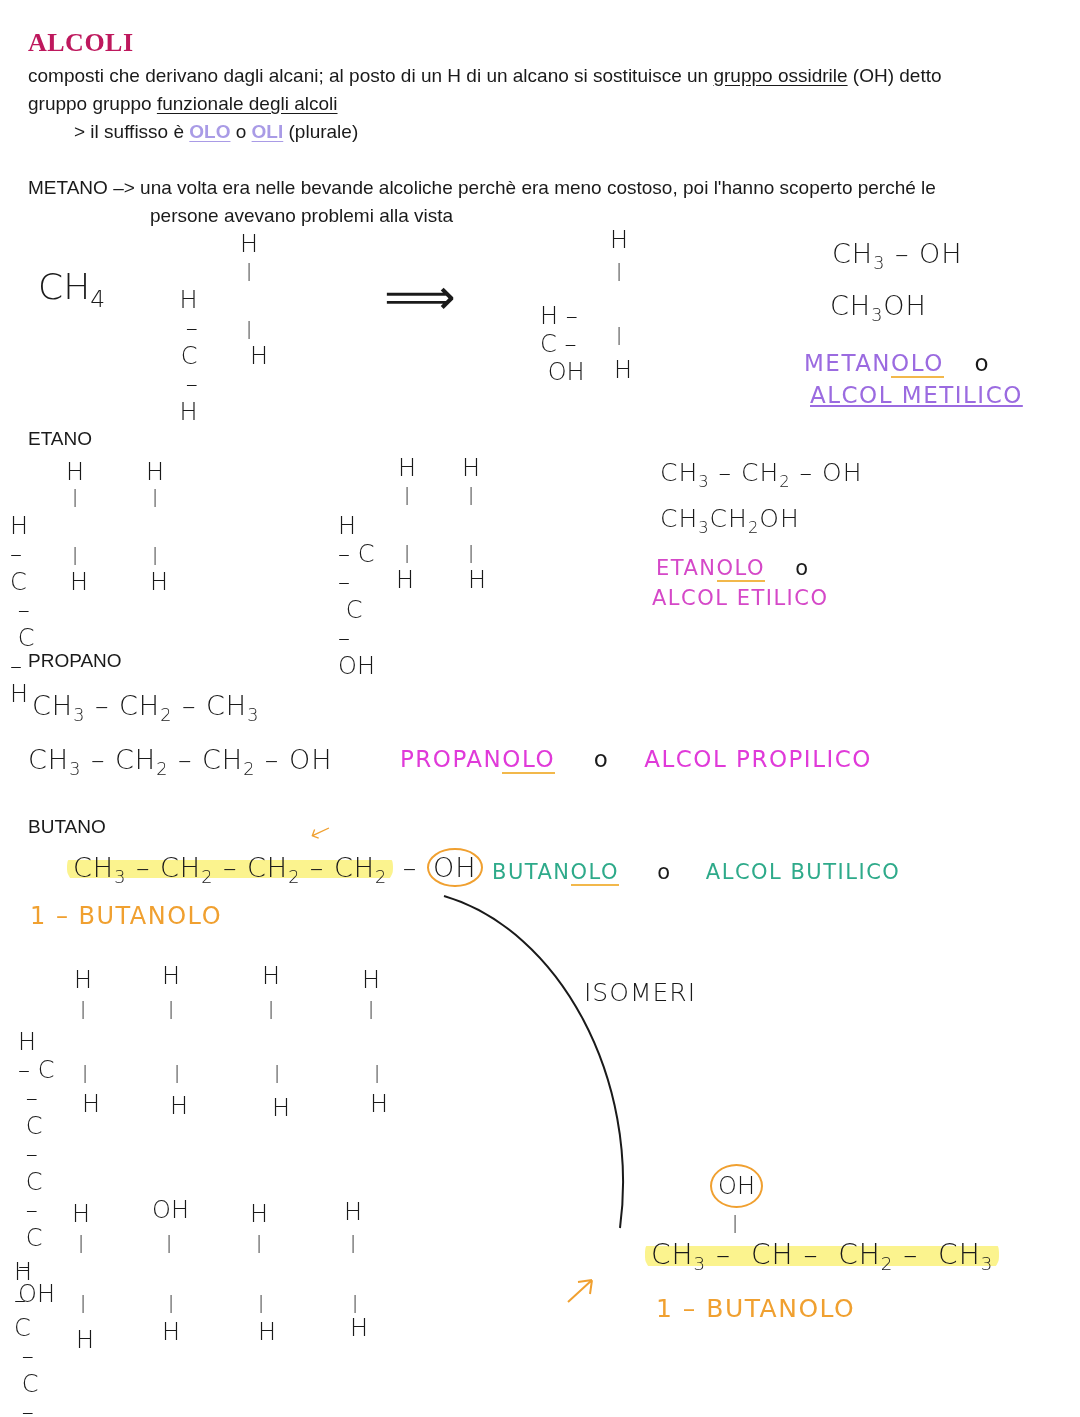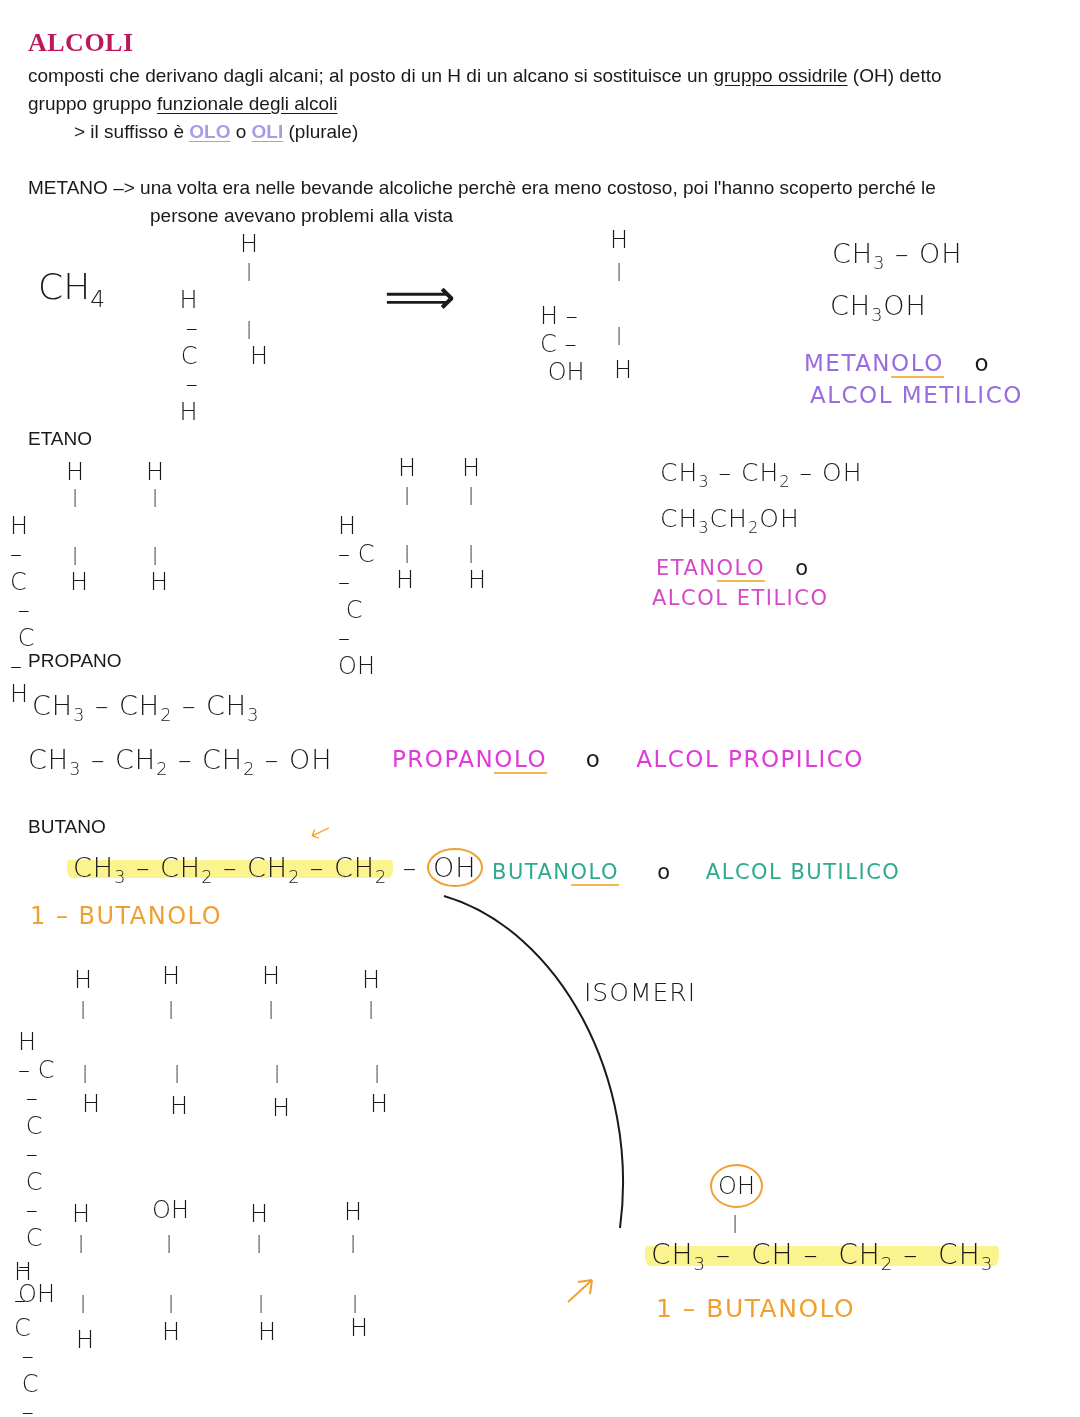--- a/index.html
+++ b/index.html
@@ -62,21 +62,21 @@
   <span style="left:76px; top:98px; font-size:18px;">|</span>
   <span style="left:74px; top:130px;">H</span>
 </div>
 
 <div class="abs hand hw" style="left:832px; top:238px;">CH<span class="sub">3</span> – OH</div>
 <div class="abs hand hw" style="left:830px; top:290px;">CH<span class="sub">3</span>OH</div>
 <div class="abs name purple" style="left:804px; top:350px;">
   <span>METAN</span><span class="ul-orange">OLO</span>
   <span style="padding-left:22px; color:#1a1a1a;">o</span>
 </div>
-<div class="abs name purple" style="left:810px; top:382px;">ALCOL METILICO</div>
+<div class="abs name purple" style="left:810px; top:382px;text-decoration:underline;">ALCOL METILICO</div>
 
 <div class="abs lbl" style="left:28px; top:428px;">ETANO</div>
 
 <div class="mol" style="left:10px; top:458px;">
   <span style="left:56px; top:0;">H</span>
     <span style="left:136px; top:0;">H</span>
   <span style="left:62px; top:28px; font-size:18px;">|</span>
     <span style="left:142px; top:28px; font-size:18px;">|</span>
   <span style="left:0; top:54px;">H – C &nbsp;– &nbsp;C – H</span>
   <span style="left:62px; top:86px; font-size:18px;">|</span>
@@ -101,21 +101,21 @@
 <div class="abs hand hw" style="left:660px; top:504px; font-size:25px;">CH<span class="sub">3</span>CH<span class="sub">2</span>OH</div>
 <div class="abs name magenta" style="left:656px; top:556px; font-size:21px;">
   <span>ETAN</span><span class="ul-orange">OLO</span>
   <span style="padding-left:22px; color:#1a1a1a;">o</span>
 </div>
 <div class="abs name magenta" style="left:652px; top:586px; font-size:21px;">ALCOL ETILICO</div>
 
 <div class="abs lbl" style="left:28px; top:650px;">PROPANO</div>
 <div class="abs hand hw" style="left:32px; top:690px;">CH<span class="sub">3</span> – CH<span class="sub">2</span> – CH<span class="sub">3</span></div>
 <div class="abs hand hw" style="left:28px; top:744px;">CH<span class="sub">3</span> – CH<span class="sub">2</span> – CH<span class="sub">2</span> – OH</div>
-<div class="abs name pink" style="left:392px; top:746px;">
+<div class="abs name pink" style="left:400px; top:746px;">
   <span>PROPAN</span><span class="ul-orange">OLO</span>
   <span style="padding:0 26px 0 30px; color:#1a1a1a;">o</span>
   <span>ALCOL PROPILICO</span>
 </div>
 
 <div class="abs lbl" style="left:28px; top:816px;">BUTANO</div>
 <div class="abs hand orange" style="left:310px; top:816px; font-size:26px; transform:rotate(20deg);">↙</div>
 <div class="abs hand hw" style="left:20px; top:852px;">
   <span class="hl">CH<span class="sub">3</span> – CH<span class="sub">2</span> – CH<span class="sub">2</span> – CH<span class="sub">2</span></span> – <span class="circle">OH</span>
 </div>

